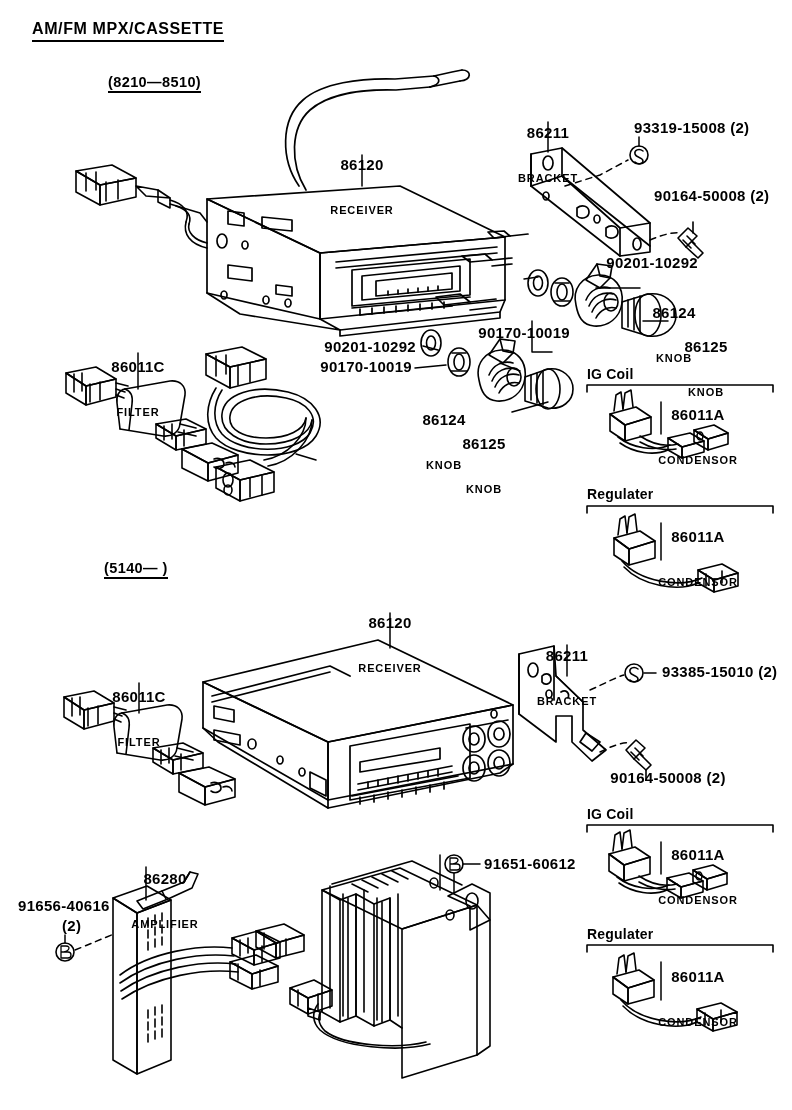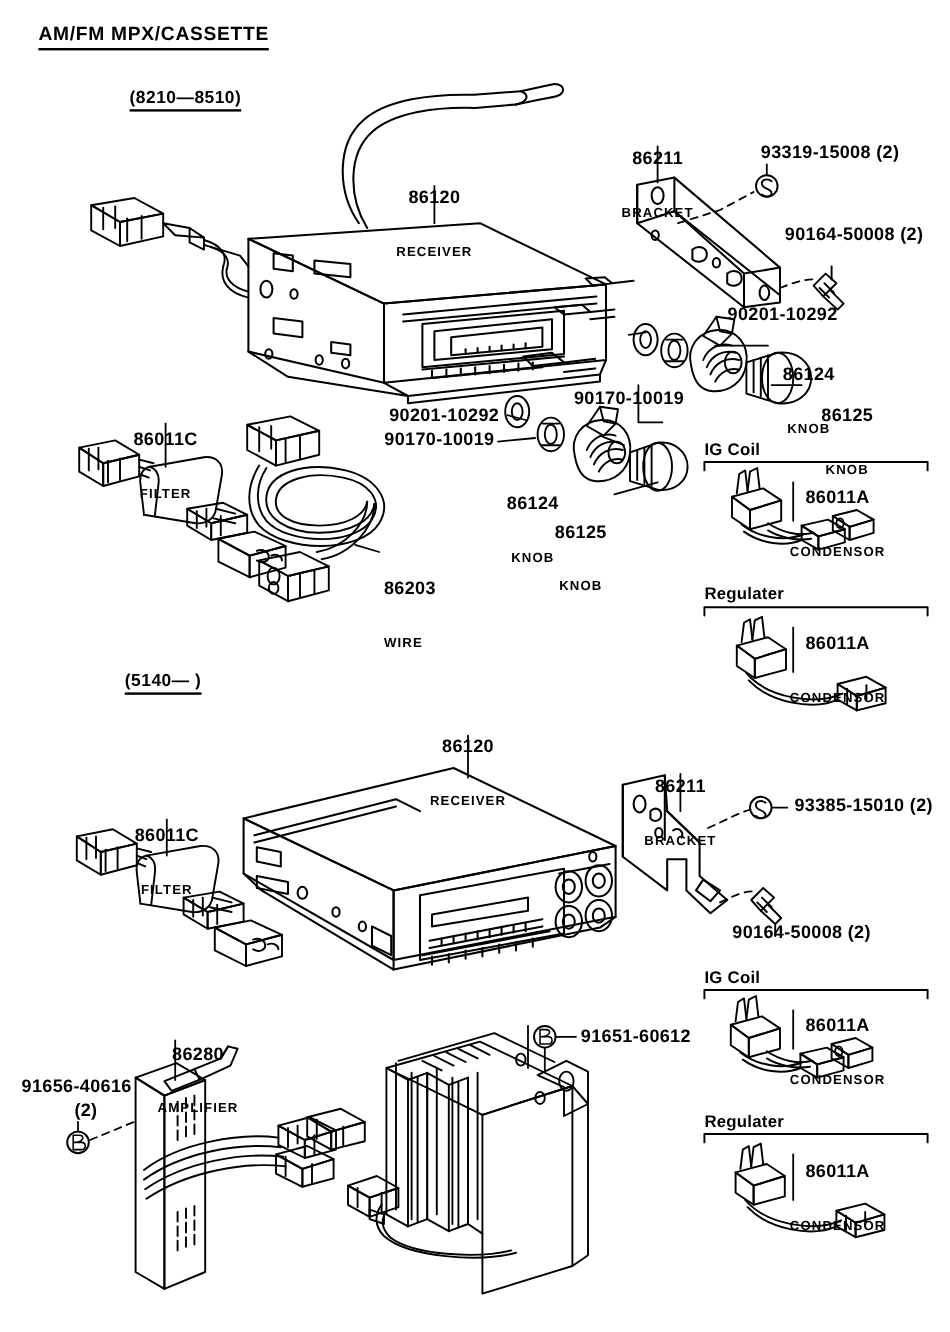--- a/index.html
+++ b/index.html
@@ -640,24 +640,20 @@
   <div class="lbl center" style="left:484px;top:403px;">
     <div class="pn">86125</div>
     <div class="sub">KNOB</div>
   </div>
 
   <div class="lbl center" style="left:138px;top:326px;">
     <div class="pn">86011C</div>
     <div class="sub">FILTER</div>
   </div>
 
-  <div class="lbl" style="left:320px;top:450px;">
-    <div class="pn">86203</div>
-    <div class="sub">WIRE</div>
-  </div>
 
   <div class="grouphdr" style="left:587px;top:366px;">IG Coil</div>
 
   <div class="lbl center" style="left:698px;top:374px;">
     <div class="pn">86011A</div>
     <div class="sub">CONDENSOR</div>
   </div>
 
   <div class="grouphdr" style="left:587px;top:486px;">Regulater</div>
 

